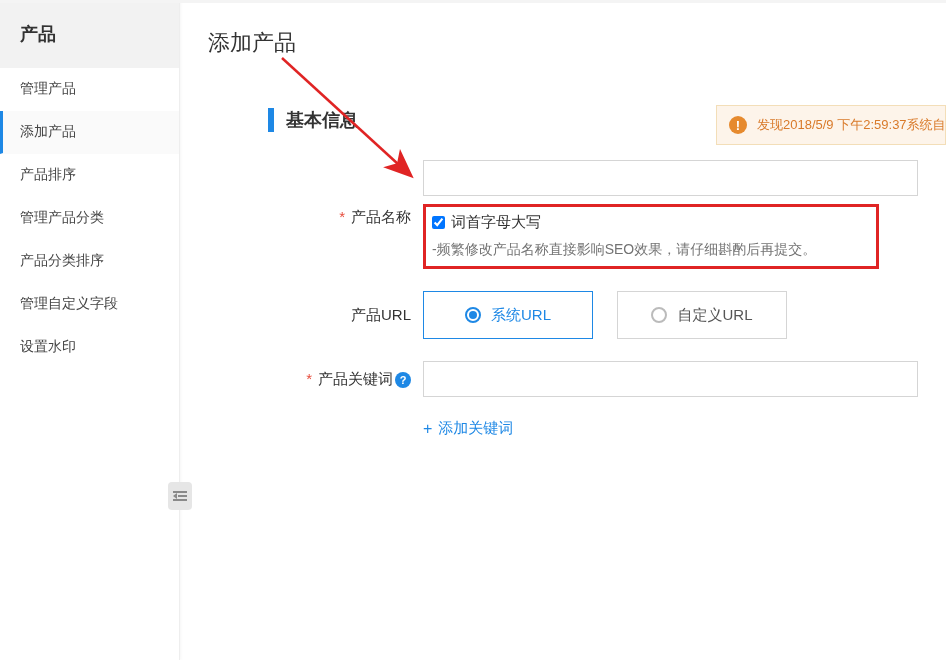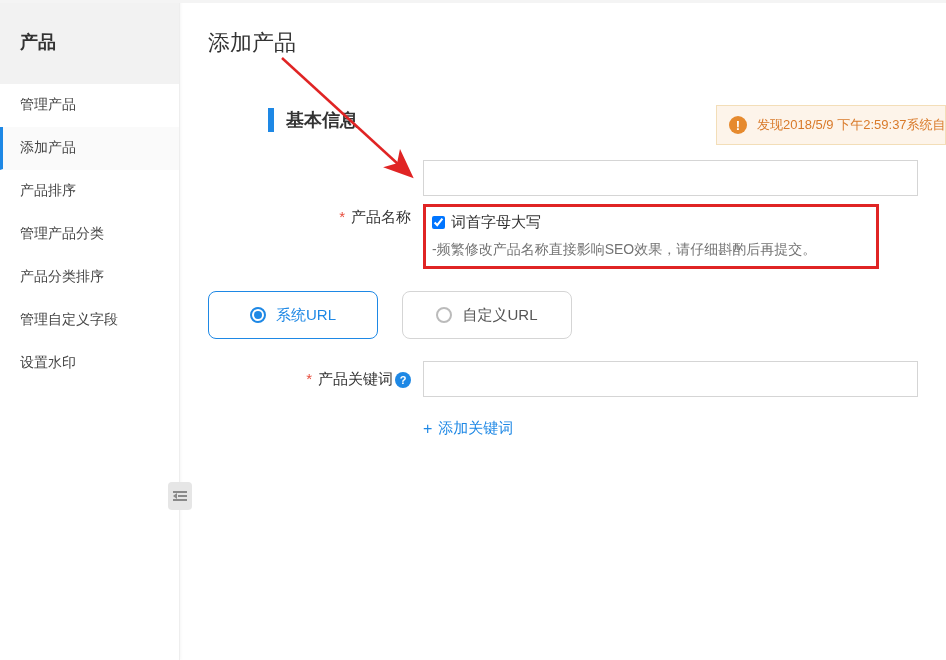--- a/index.html
+++ b/index.html
@@ -1,21 +1,21 @@
 <!DOCTYPE html>
 <html><head>
 <meta charset="utf-8">
 <style>
   * { box-sizing: border-box; margin: 0; padding: 0; }
   html, body { width: 946px; height: 660px; font-family: "Microsoft YaHei", Arial, sans-serif; font-size: 14px; color: #555; background: #fff; overflow: hidden; }
   .app { display: flex; width: 100%; height: 100%; }
 
   
   .sidebar { width: 180px; background: #fff; border-right: 1px solid #eee; box-shadow: 1px 0 3px rgba(0,0,0,.04); display: flex; flex-direction: column; }
-  .sidebar-title { background: #f2f2f2; font-size: 18px; font-weight: 700; color: #333; padding: 30px 20px; }
+  .sidebar-title { background: #f2f2f2; font-size: 18px; font-weight: 700; color: #333; padding: 22px 20px; }
   .sidebar-items { list-style: none; }
   .sidebar-item { padding: 12px 20px; font-size: 14px; color: #444; cursor: pointer; border-bottom: 1px solid transparent; }
   .sidebar-item.active { border-left: 3px solid #1e88e5; background: #fafafa; padding-left: 17px; }
 
   
   .main { flex: 1; position: relative; min-width: 0; }
   .page-title { font-size: 22px; font-weight: 500; color: #333; padding: 28px 28px 18px; }
 
   
   .alert { position: absolute; top: 105px; left: 536px; right: 0; height: 40px; background: #fdf4ea; border: 1px solid #f3deb8; display: flex; align-items: center; padding: 0 12px; gap: 10px; color: #d97a2a; font-size: 13px; white-space: nowrap; overflow: hidden; }
@@ -34,21 +34,21 @@
   .req { color: #e74c3c; margin-right: 6px; }
   .field-cell { flex: 1; min-width: 0; }
 
   .text-input { width: 100%; height: 36px; border: 1px solid #d5d5d5; padding: 0 10px; font-size: 14px; color: #333; background: #fff; }
 
   .highlight-box { display: inline-block; border: 3px solid #e02424; padding: 6px 60px 6px 6px; margin-top: 8px; }
   .chk-wrap { display: flex; align-items: center; gap: 6px; font-size: 15px; color: #333; }
   .hint-text { color: #737373; font-size: 14px; margin-top: 6px; line-height: 1.6; }
 
   .radio-btn-group { display: flex; gap: 24px; }
-  .radio-btn { width: 170px; height: 48px; border: 1px solid #d5d5d5; border-radius: 8px; display: flex; align-items: center; justify-content: center; gap: 10px; cursor: pointer; font-size: 15px; color: #555; background: #fff; }
+  .radio-btn { width: 170px; height: 48px; border: 1px solid #d5d5d5; border-radius: 0; display: flex; align-items: center; justify-content: center; gap: 10px; cursor: pointer; font-size: 15px; color: #555; background: #fff; }
   .radio-btn.selected { border-color: #1e88e5; color: #1e88e5; }
   .radio-dot { width: 16px; height: 16px; border-radius: 50%; border: 2px solid #bbb; display: flex; align-items: center; justify-content: center; }
   .radio-btn.selected .radio-dot { border-color: #1e88e5; }
   .radio-dot-inner { width: 8px; height: 8px; border-radius: 50%; background: #1e88e5; }
 
   .help-icon { display: inline-flex; width: 16px; height: 16px; border-radius: 50%; background: #1e88e5; color: #fff; font-size: 11px; align-items: center; justify-content: center; font-weight: 700; vertical-align: middle; margin-left: 2px; }
 
   .add-keyword-row { display: flex; }
   .add-keyword-link { color: #1e88e5; font-size: 15px; cursor: pointer; display: flex; align-items: center; gap: 6px; }
   .plus { font-size: 16px; font-weight: 400; }
@@ -107,20 +107,23 @@
             <label class="chk-wrap">
               <input type="checkbox" checked="" style="">
               <span>词首字母大写</span>
             </label>
             <div class="hint-text">-频繁修改产品名称直接影响SEO效果，请仔细斟酌后再提交。</div>
           </div>
         </div>
       </div>
 
       <div class="form-row center">
+        <div class="label-cell center">
+          <span>产品URL</span>
+        </div>
         <div class="field-cell">
           <div class="radio-btn-group">
             <div class="radio-btn selected">
               <span class="radio-dot">
                   <span class="radio-dot-inner"></span>
                 </span>
               <span>系统URL</span>
             </div>
             <div class="radio-btn">
               <span class="radio-dot"></span>

